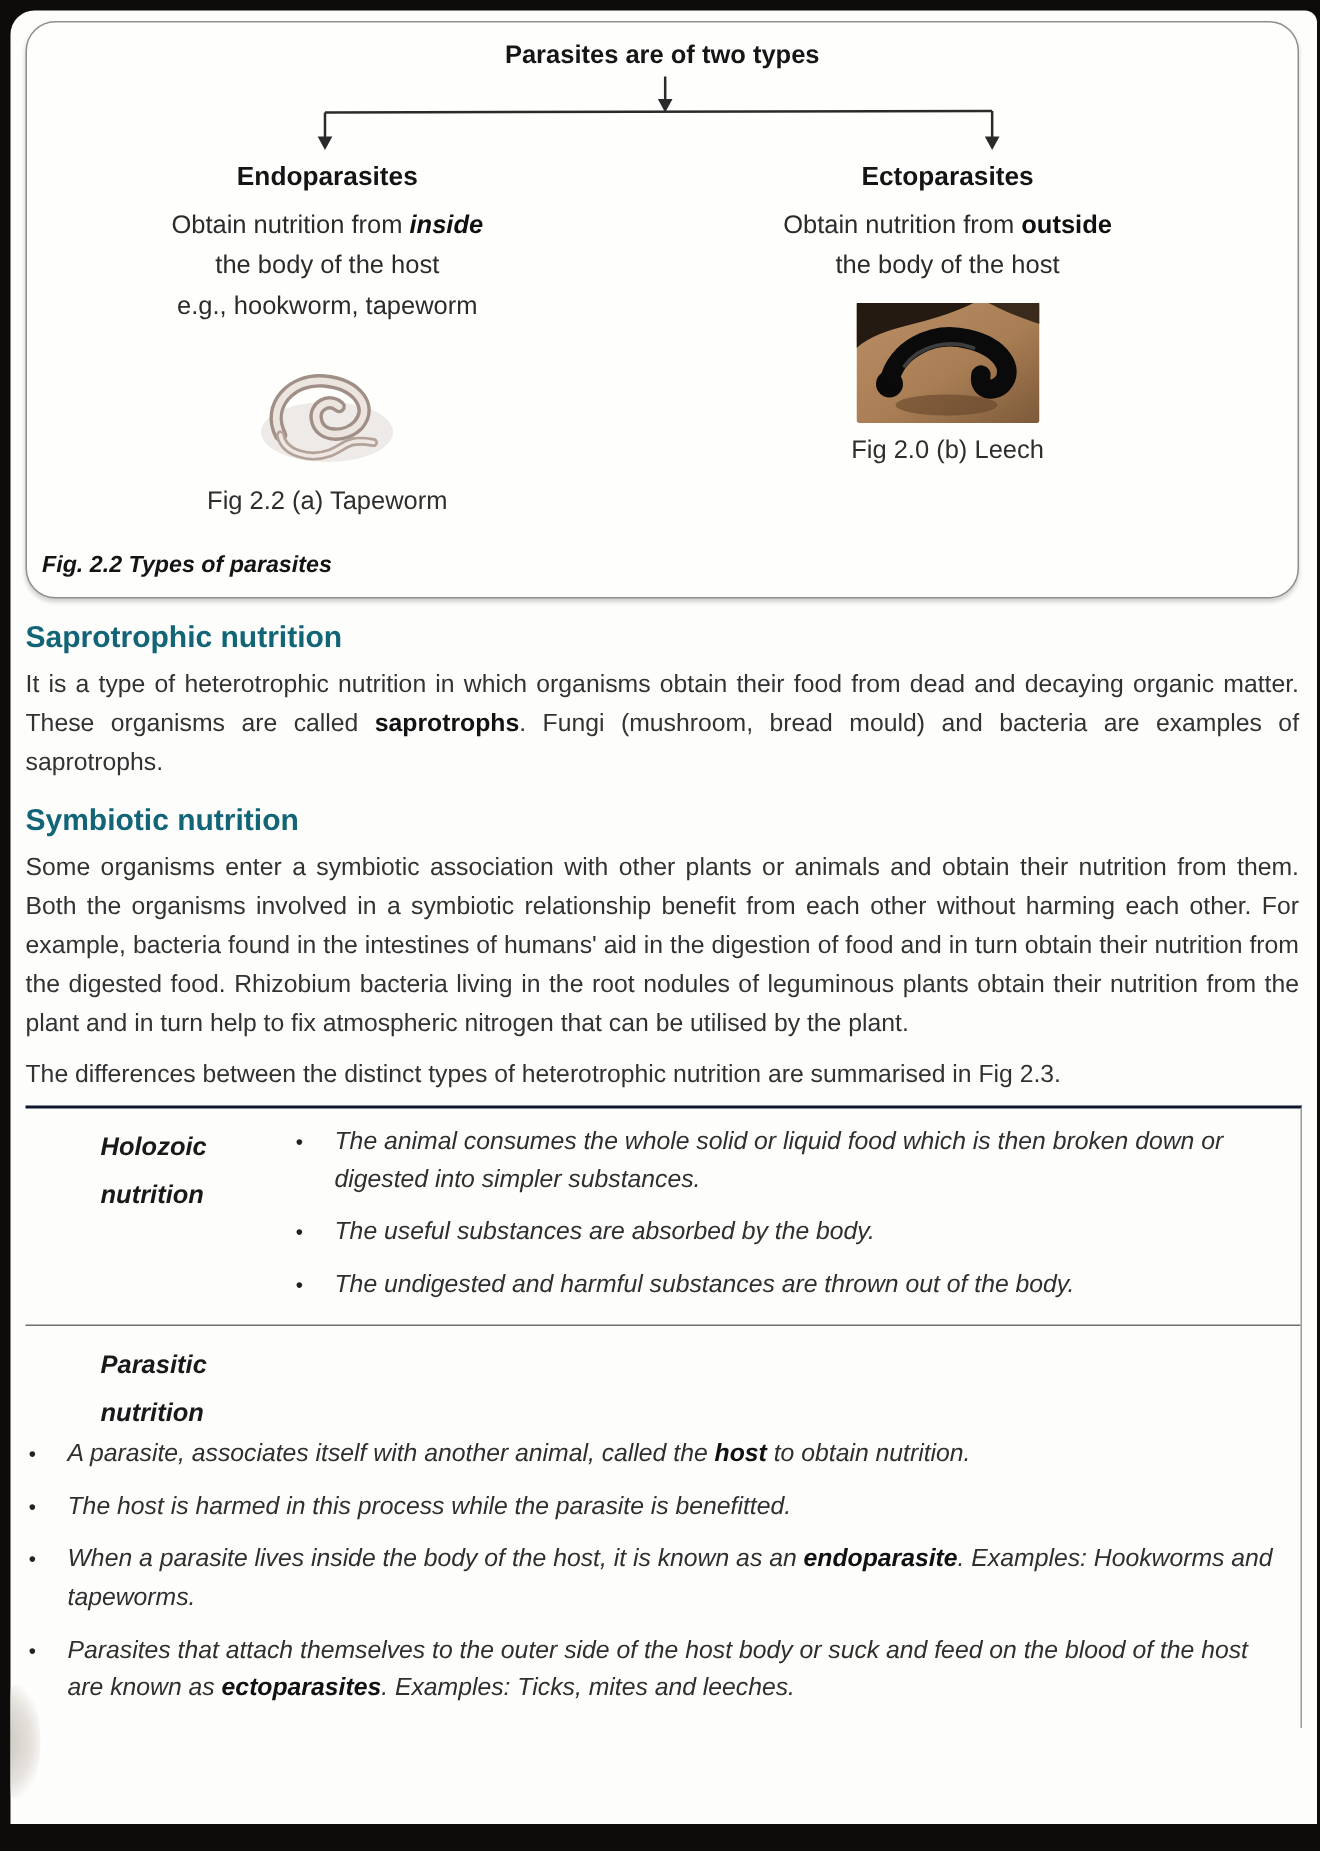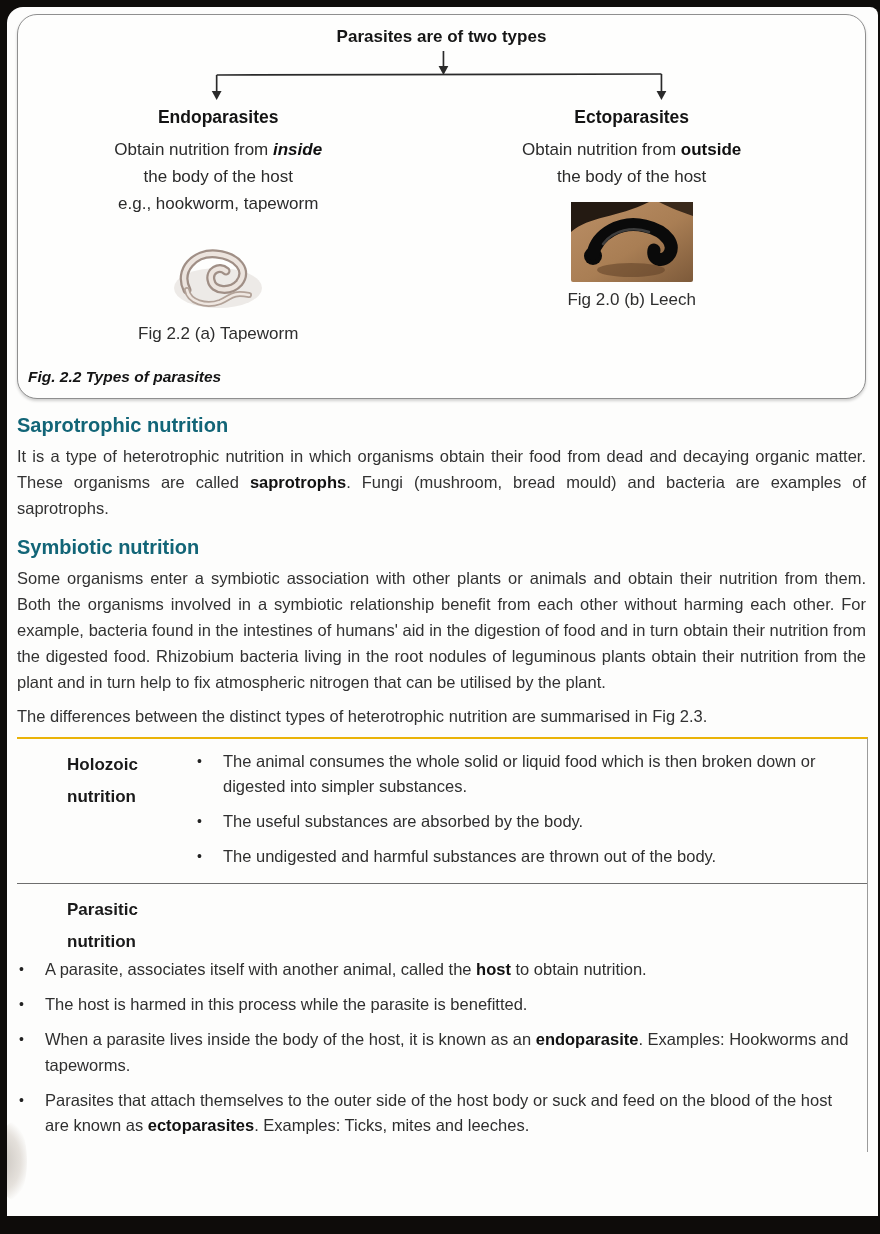--- a/index.html
+++ b/index.html
@@ -31,21 +31,21 @@
   .fig-img { display:block; margin:12px auto 0; }
   .img-cap { font-size:17px; margin-top:8px; color:#2e2e2e; }
   .fig-caption { font-weight:bold; font-size:15.5px; margin-top:24px; color:#141414;font-style:italic; }
   
   h3.teal { color:var(--teal); font-size:20px; margin:15px 0 6px 2px; }
   p.body { font-size:16.5px; line-height:1.58; color:var(--body-text); margin:0 2px 8px 2px; }
   p.body b { color:#121212; }
   .justify { text-align:justify; }
   .intro { margin-top:12px; margin-bottom:11px; }
   
-  .cmp-table { border-top:2px solid #eab308; border-right:1px solid #9b9b9b; margin:0 0 0 2px; }
+  .cmp-table { border-top:2px solid #0f172a; border-right:1px solid #9b9b9b; margin:0 0 0 2px;font-style:italic; }
   .trow { display:flex; padding:10px 0 4px; }
   .trow + .trow { border-top:1.2px solid #6e6e6e;flex-direction:column; }
   .tlabel { width:178px; padding-left:50px; font-weight:bold; font-size:17px; line-height:1.85; color:#191919; flex:none; }
   .tlabel span { display:block; }
   .tcells { flex:1; padding-right:12px; }
   .bullet { display:flex; margin-bottom:10px; }
   .bullet .dot { width:28px; padding-left:2px; font-size:14px; line-height:1.75; color:#222; flex:none; }
   .btext { font-size:16.5px; line-height:1.52; color:#2f2f2f; }
   .btext b { color:#111; }
   .extra-line { display:block; margin-top:3px; }

